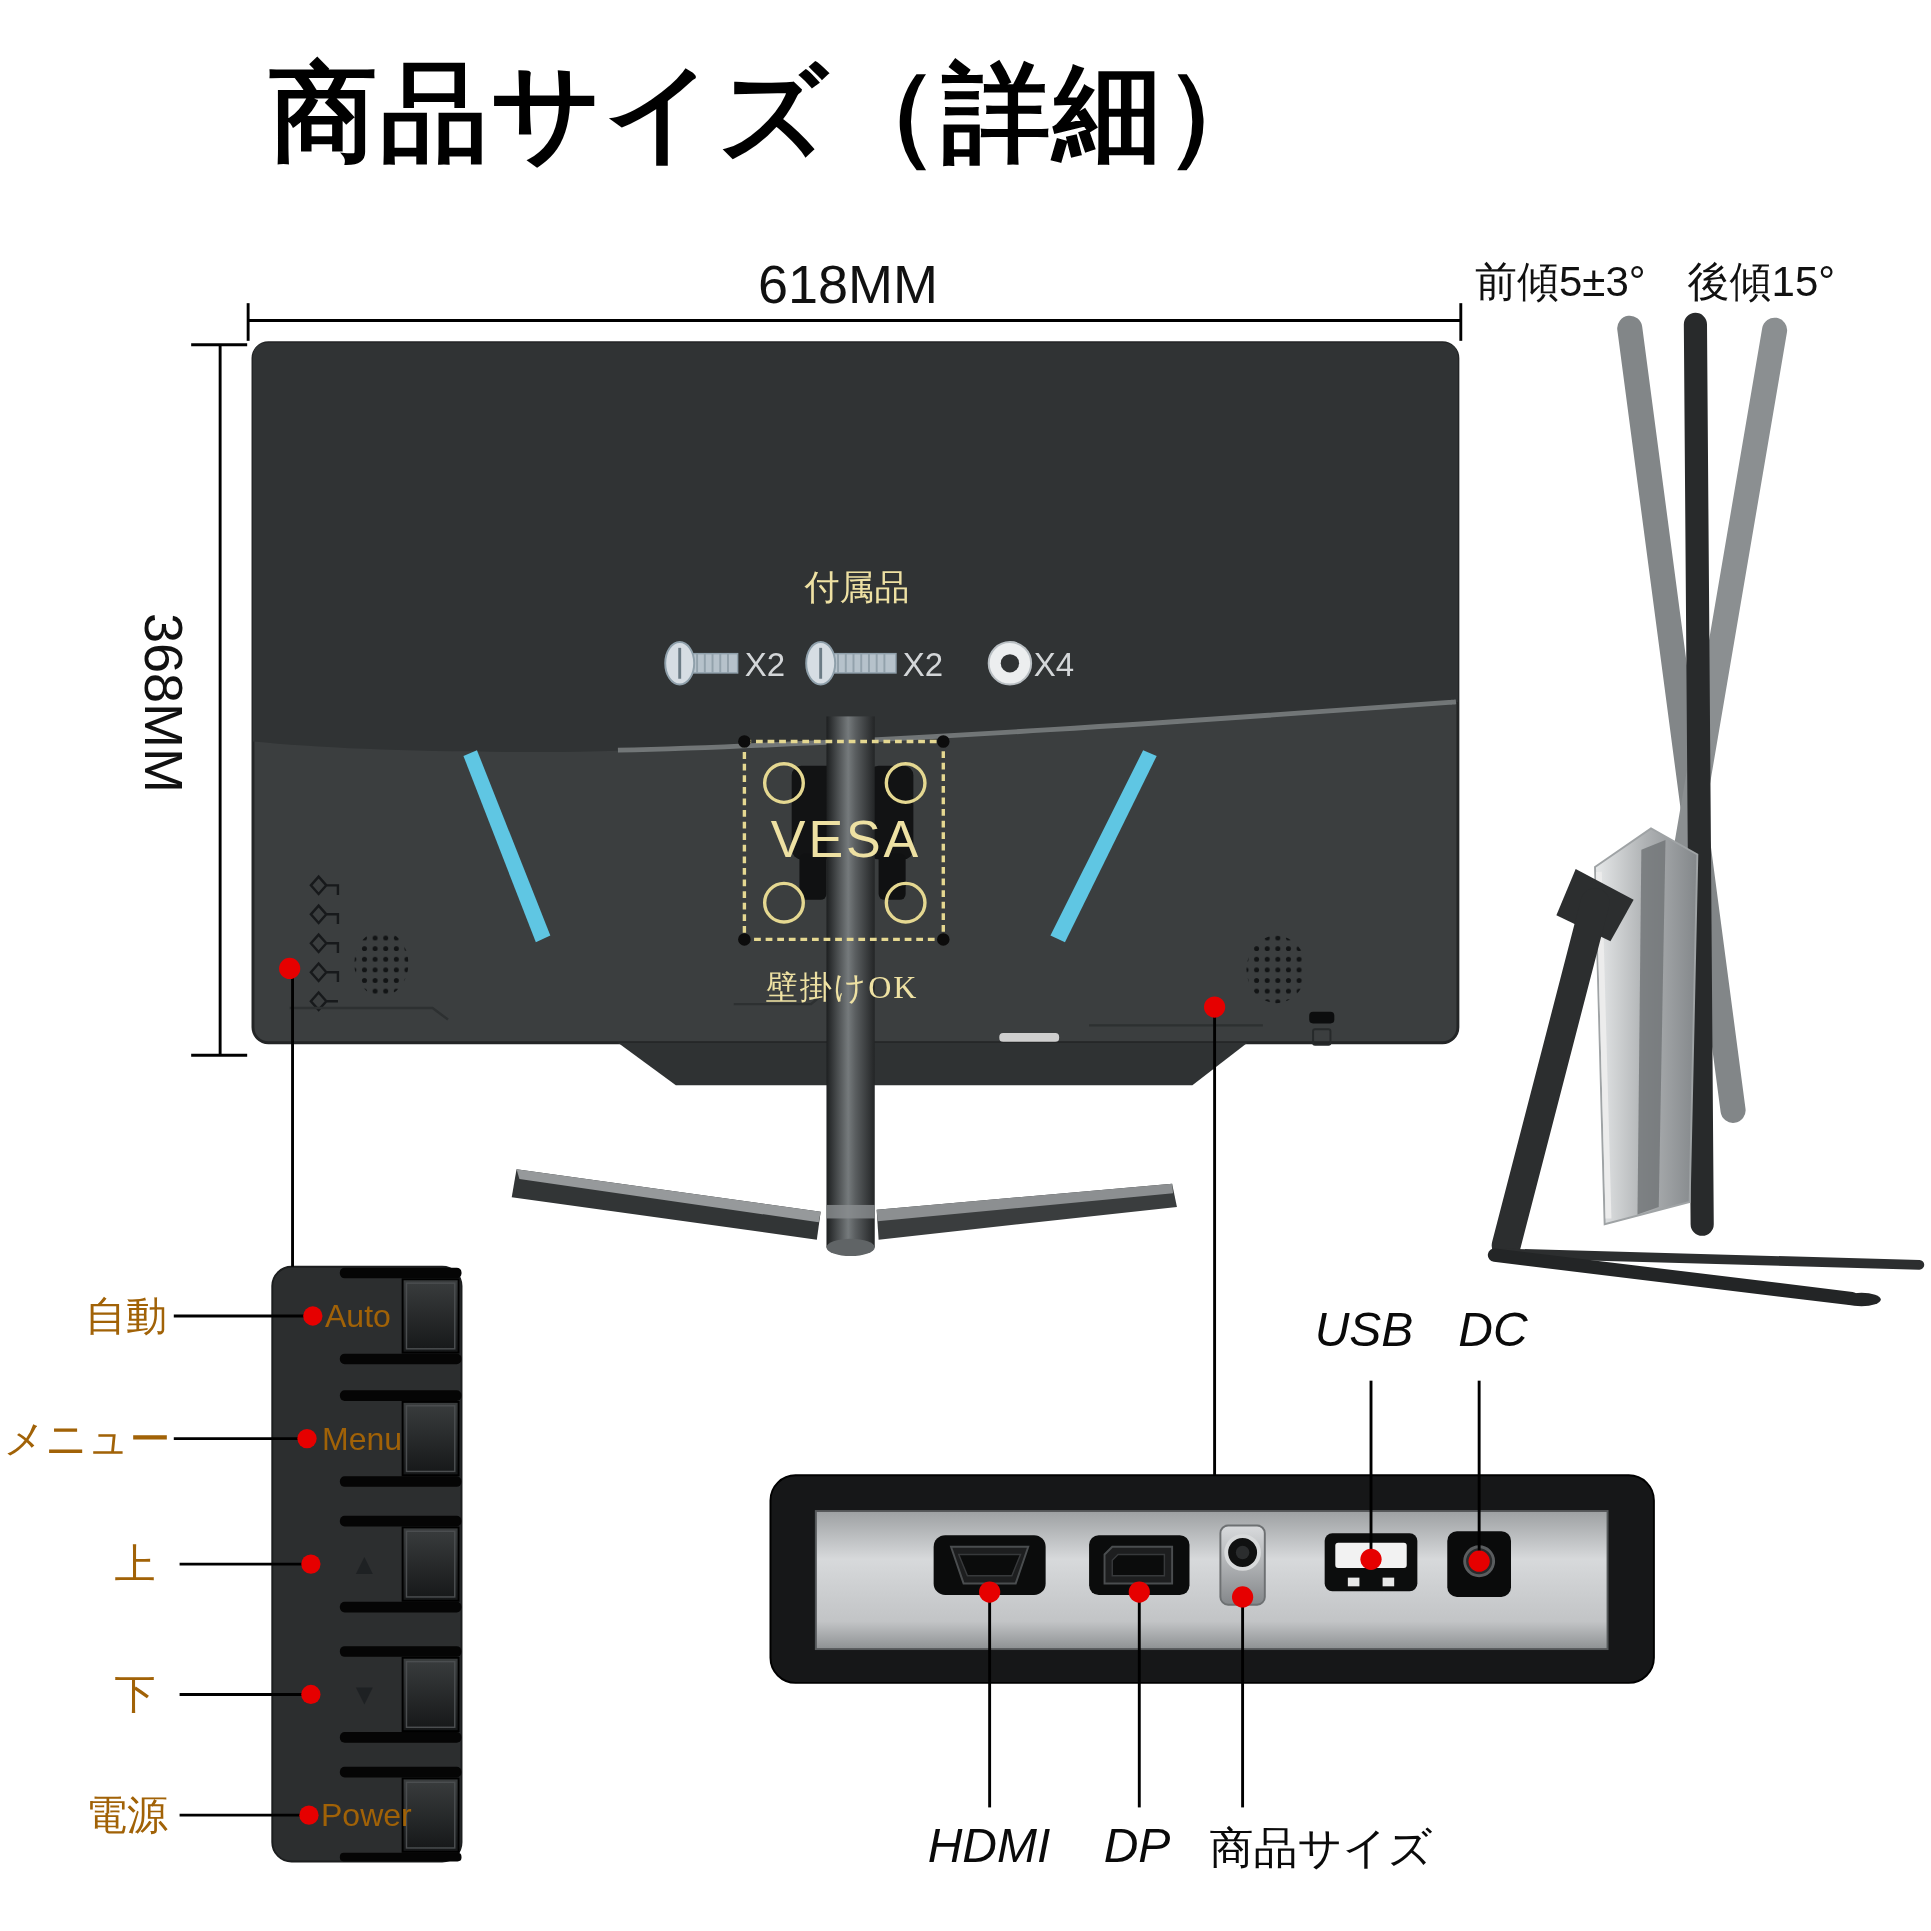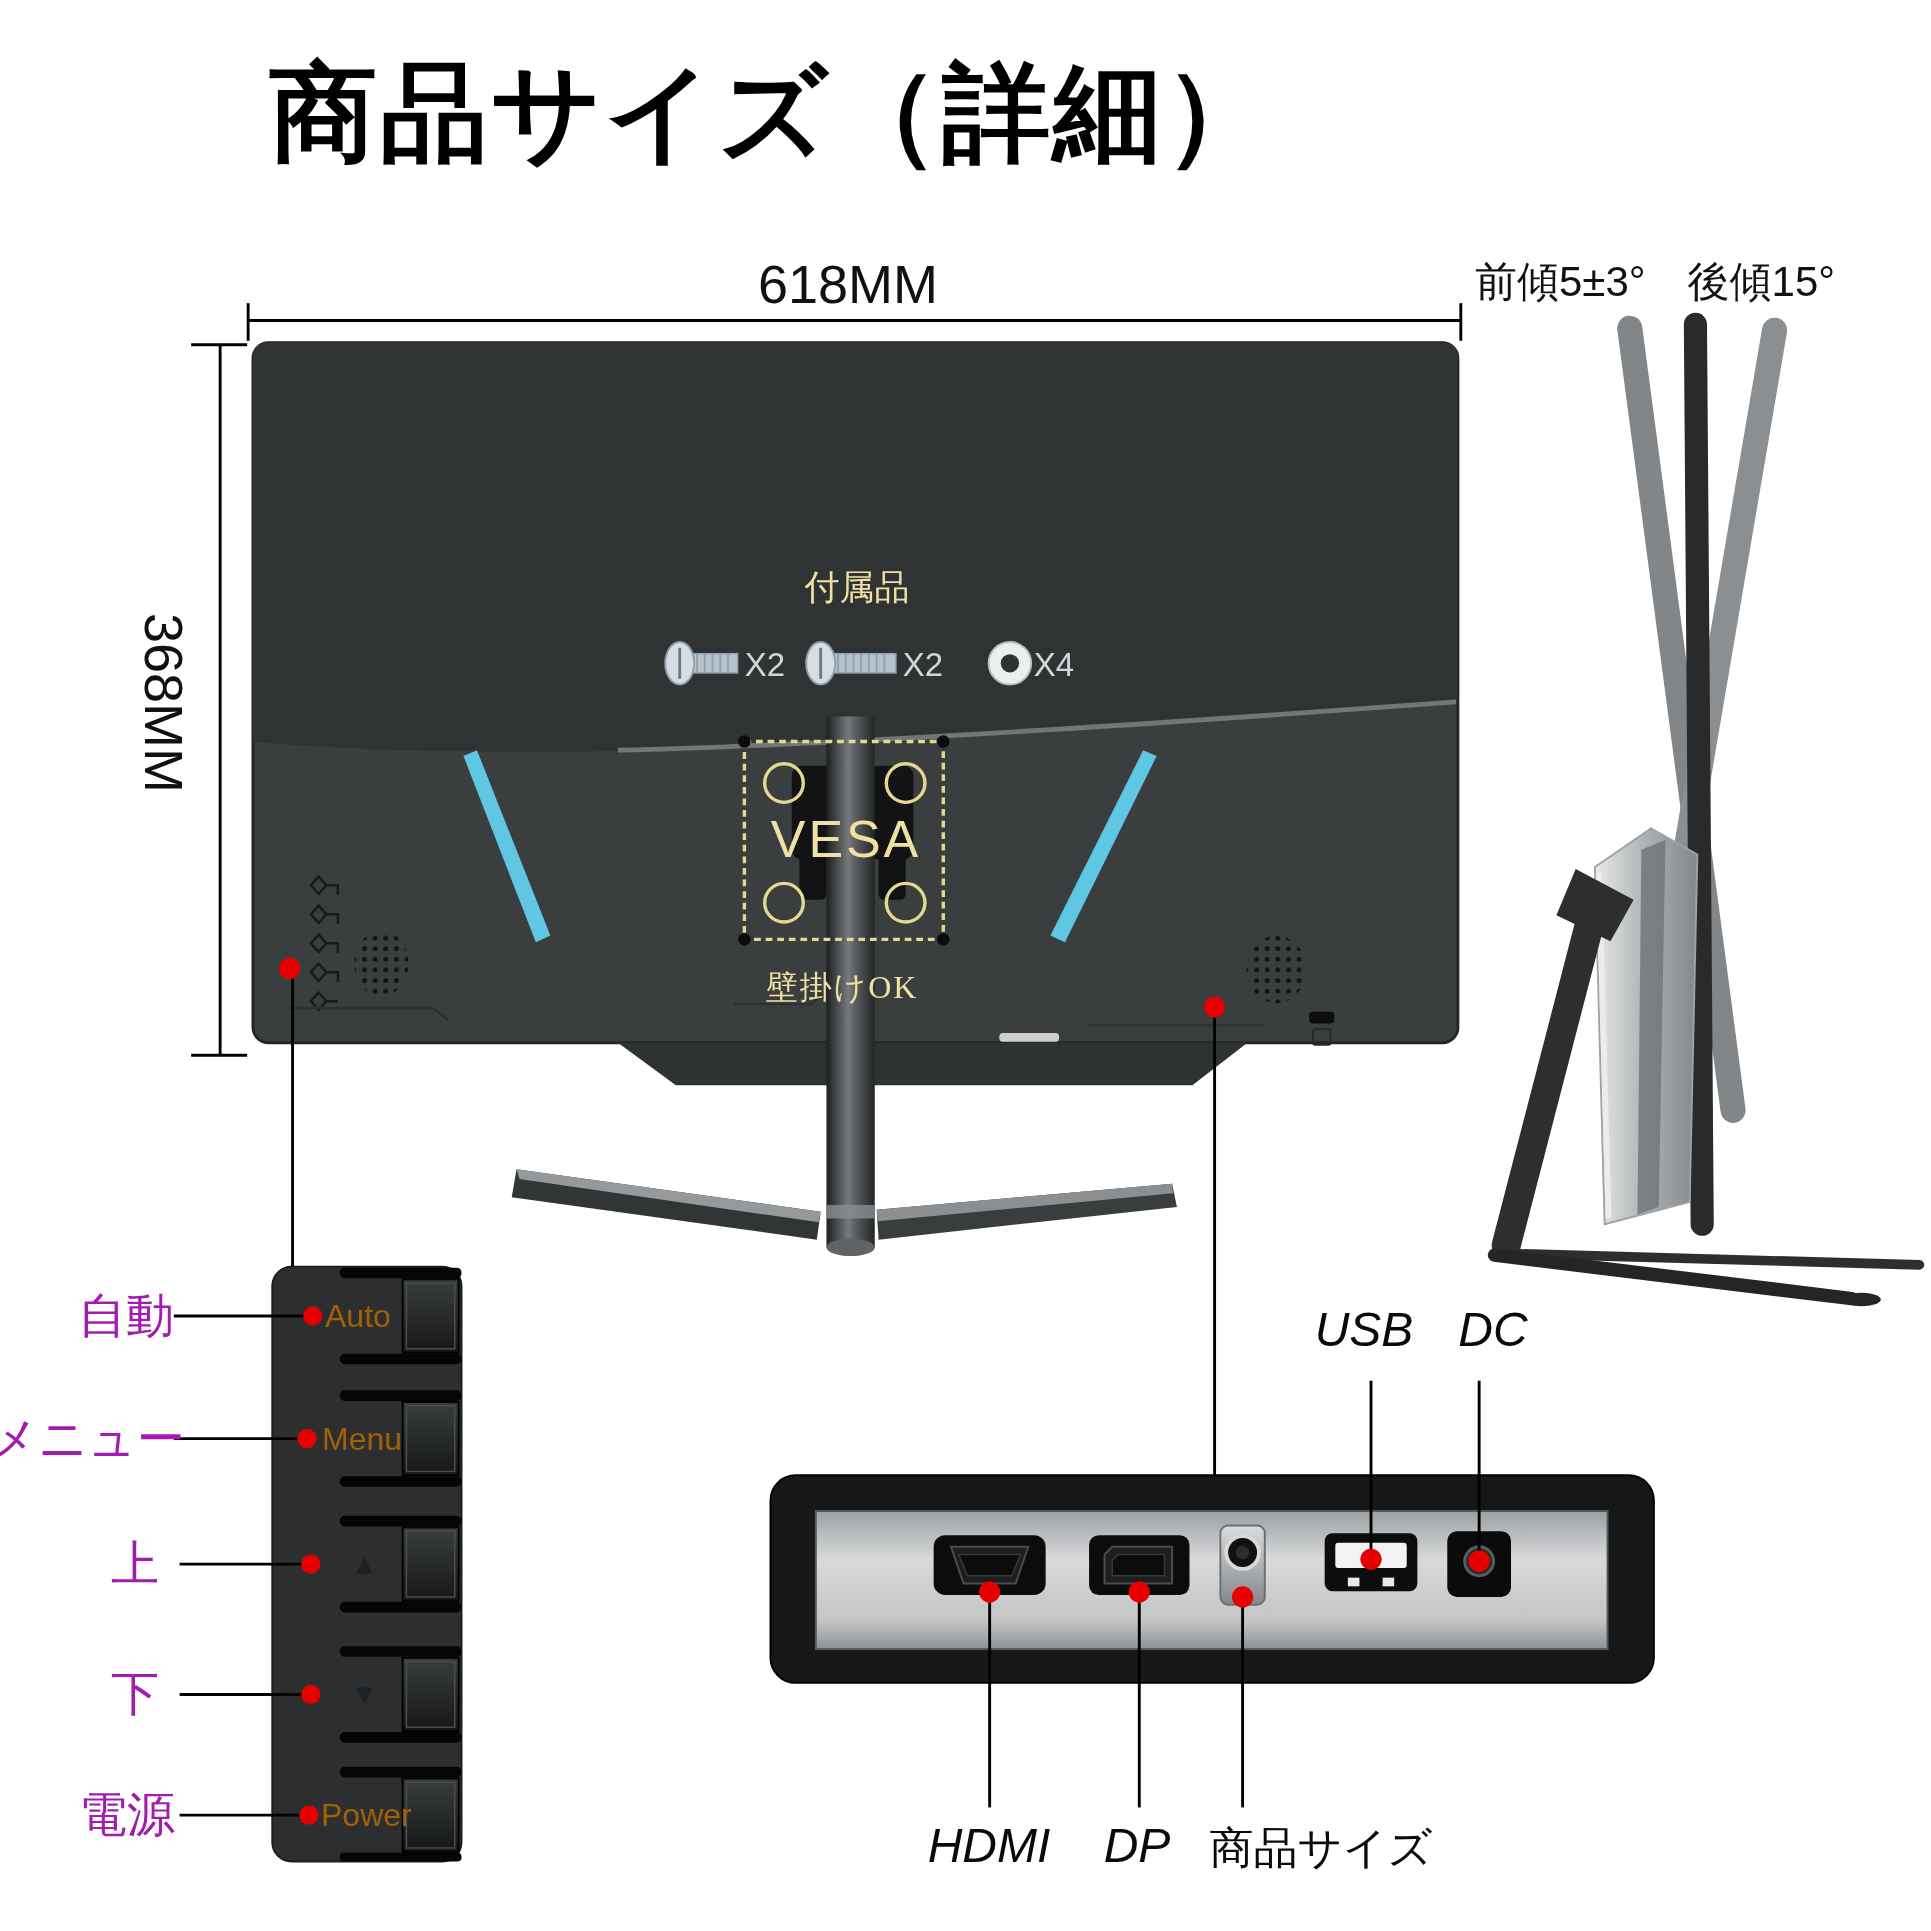--- a/index.html
+++ b/index.html
@@ -10,21 +10,21 @@
   .title{font-size:108px;font-weight:900;letter-spacing:2.9px;color:#000;}
   .dim{font-size:54px;color:#111;}
   .dim-v{transform:translate(-50%,-50%) rotate(90deg);}
   .tilt{position:absolute;font-size:42px;color:#111;white-space:nowrap;line-height:1;}
   .yellow{color:#eee1a3;}
   .vesa-head{font-size:45px;letter-spacing:1.9px;}
   .vesa-sub{font-size:35px;}
   .vesa-big{font-size:52px;letter-spacing:2.9px;}
   .wall{font-size:32px;letter-spacing:1.9px;font-family:Liberation Serif, serif;}
   .cnt{font-size:33px;color:#d3d6d8;}
-  .jp{font-size:48px;color:#a21caf;}
+  .jp{font-size:41px;color:#a16207;}
   .port-lbl{font-size:48px;color:#0a0a0a;font-style:italic;}
   .port-lbl-s{font-size:44px;color:#0a0a0a;}
   .btn-lbl{font-size:32px;color:#a16207;transform:translate(0,-50%);}
   .btn-tri{font-size:29px;color:#1e2123;transform:translate(0,-50%);}
 </style>
 </head>
 <body>
 
 <div class="canvas">
 

